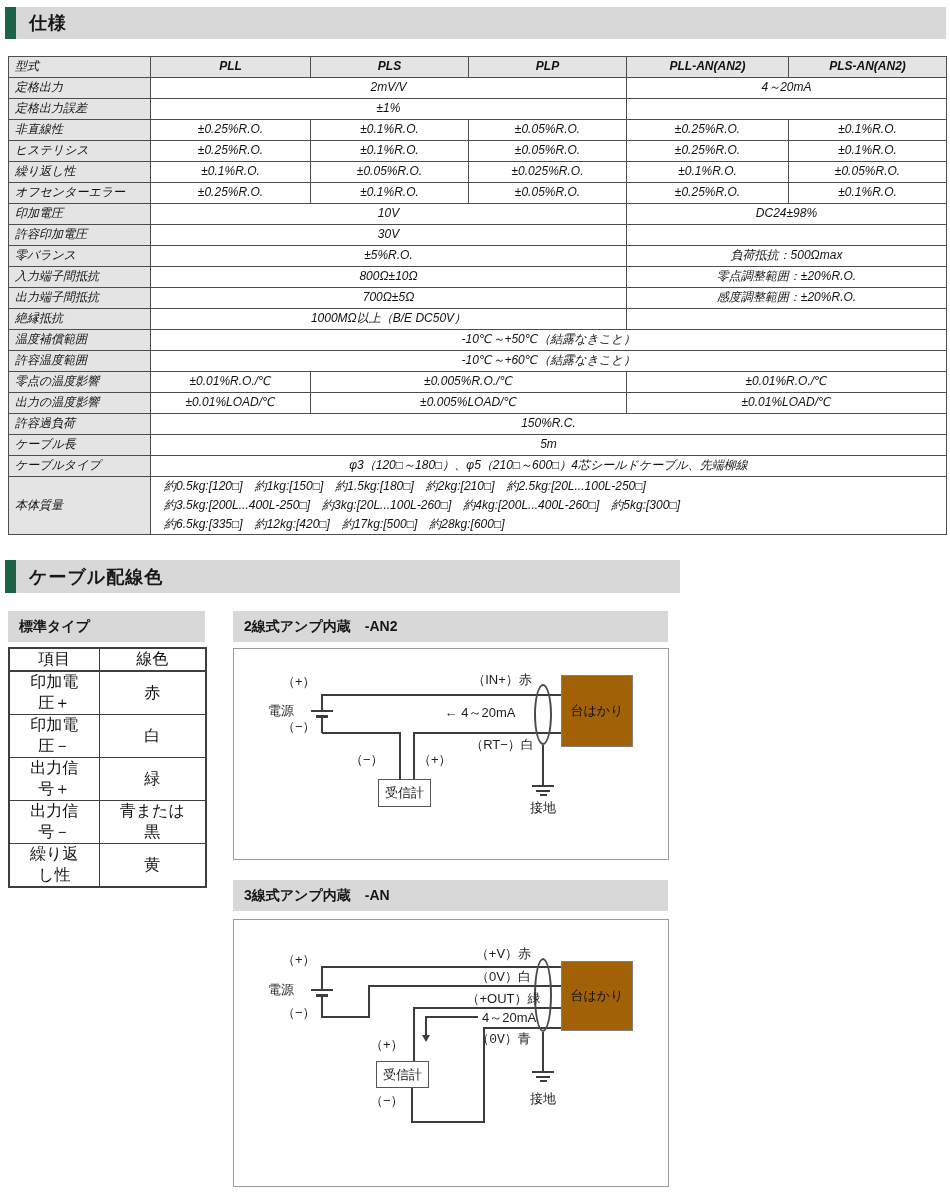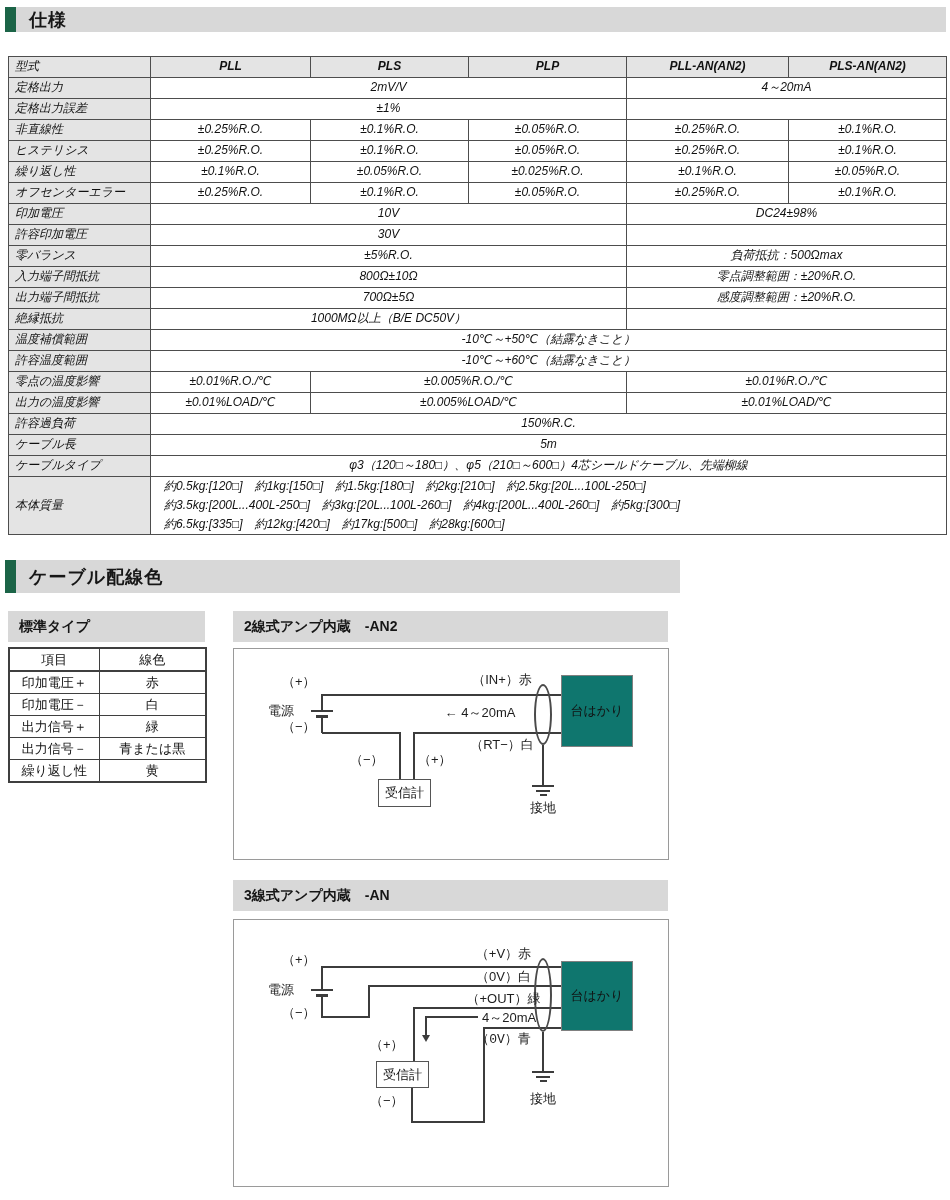--- a/index.html
+++ b/index.html
@@ -21,43 +21,43 @@
   .spec td,.spec th{border:1px solid #4d4d4d;font-size:12px;height:20px;
     padding:0 3px;text-align:center;vertical-align:middle;line-height:1.15;
     overflow:hidden;}
   .spec th{background:#e4e4e4;font-weight:bold;}
   .spec .lbl{background:#e4e4e4;text-align:left;padding-left:6px;}
   .spec td.left{text-align:left;padding-left:13px;}
   .spec td.left div{line-height:19px;white-space:nowrap;}
 
   
   .colors{position:absolute;left:8px;top:647px;width:197px;border:2px solid #3f3f3f;}
-  .colors td,.colors th{border:1px solid #3f3f3f;font-size:13px;height:21px;
-    text-align:center;vertical-align:middle;font-weight:normal;padding:0 2px;}
+  .colors td,.colors th{border:1px solid #3f3f3f;font-size:16px;height:21px;
+    text-align:center;vertical-align:middle;font-weight:normal;padding:0 16px;}
   .colors th{border-bottom:2px solid #3f3f3f;}
 
   
   .diagram{position:absolute;border:1px solid #9a9a9a;background:#fff;}
   .wire{position:absolute;background:#3c3c3c;}
   .hw{height:2px;} .vw{width:2px;}
   .dlabel{position:absolute;font-size:13px;color:#1d1d1d;white-space:nowrap;}
   .center{text-align:center;}
   .obox{position:absolute;border:1px solid #555;background:#fff;font-size:13px;
     text-align:center;box-sizing:border-box;}
-  .scalebox{position:absolute;background:#0f766e;border:1px solid #808080;
+  .scalebox{position:absolute;background:#a16207;border:1px solid #808080;
     font-size:13px;text-align:center;box-sizing:border-box;}
   .oval{position:absolute;border:2px solid #4a4a4a;border-radius:50%;box-sizing:border-box;}
   .gline{position:absolute;height:2px;background:#3c3c3c;}
   .arrow-down{position:absolute;width:0;height:0;border-left:4px solid transparent;
     border-right:4px solid transparent;border-top:7px solid #3c3c3c;}
 </style>
 </head>
 <body>
 
-<div class="bar" style="left:5px;top:7px;width:941px;height:25px;">
+<div class="bar" style="left:5px;top:7px;width:941px;height:32px;">
   <span class="accent"></span>
   <span class="bar-title">仕様</span>
 </div>
 
 <table class="spec">
   <colgroup>
     <col style="width:142px">
       <col style="width:160px">
       <col style="width:158px">
     <col style="width:158px">

